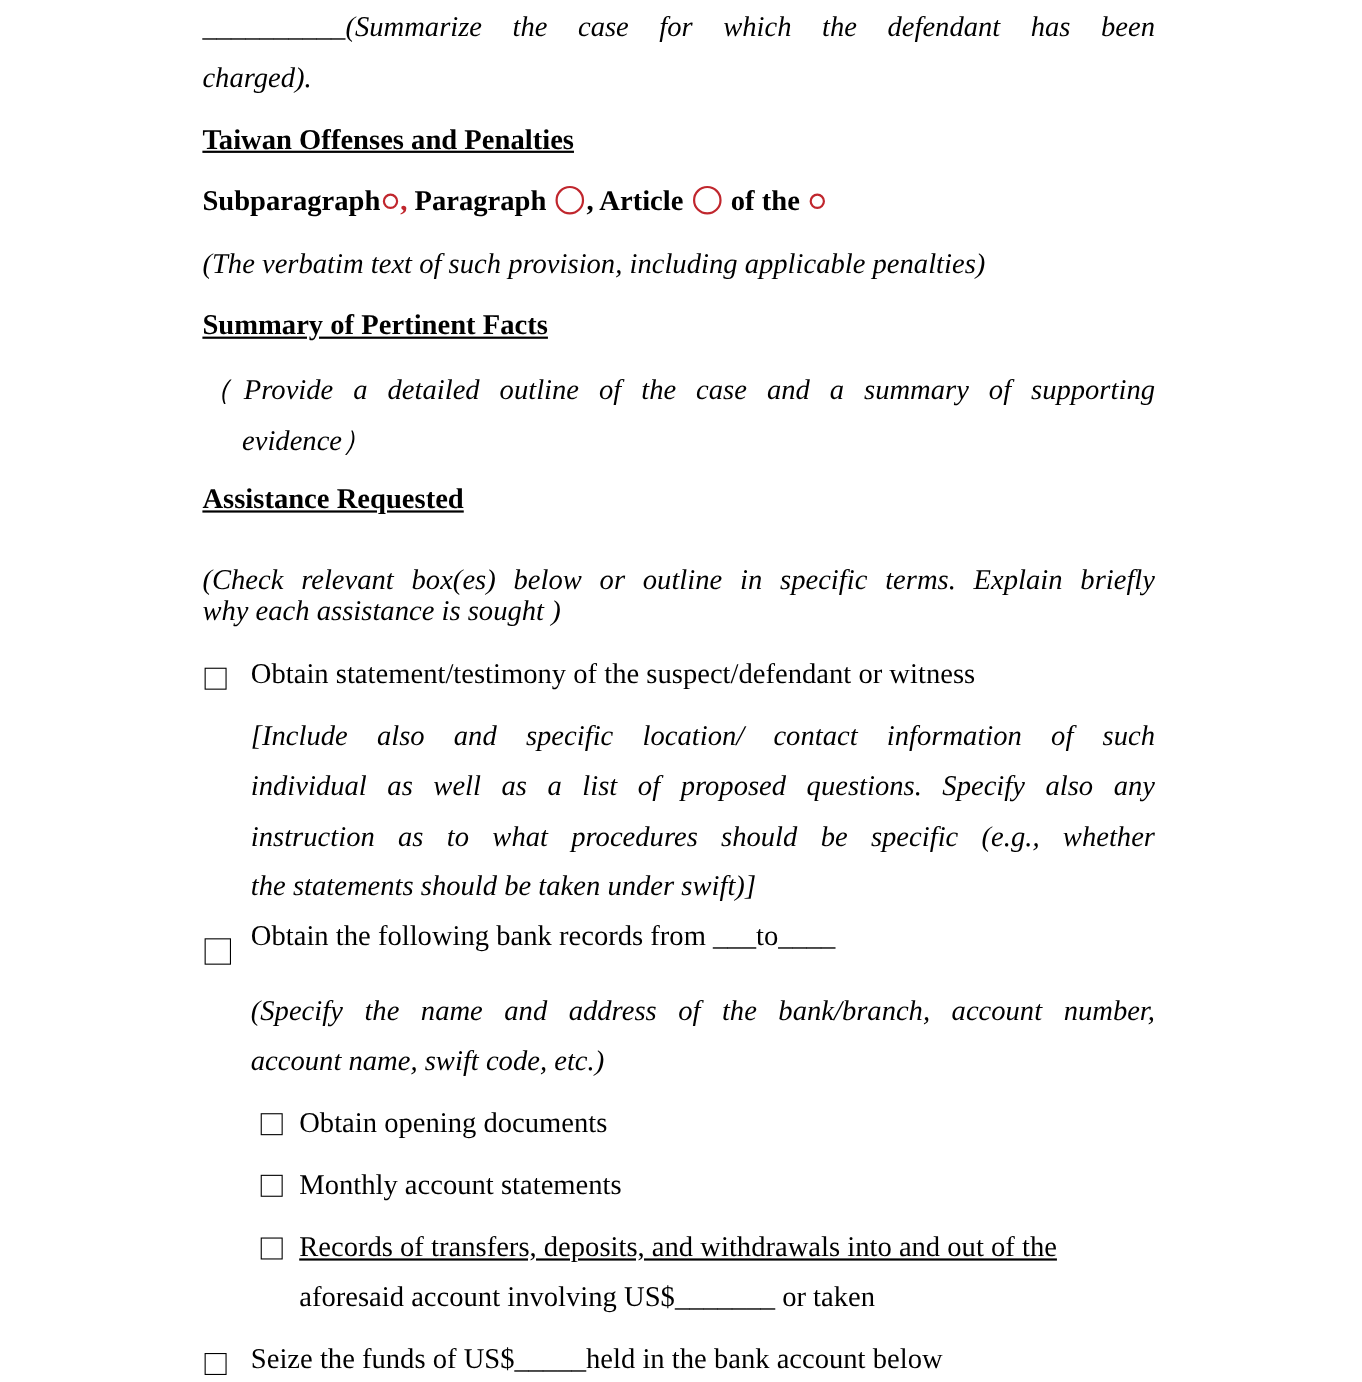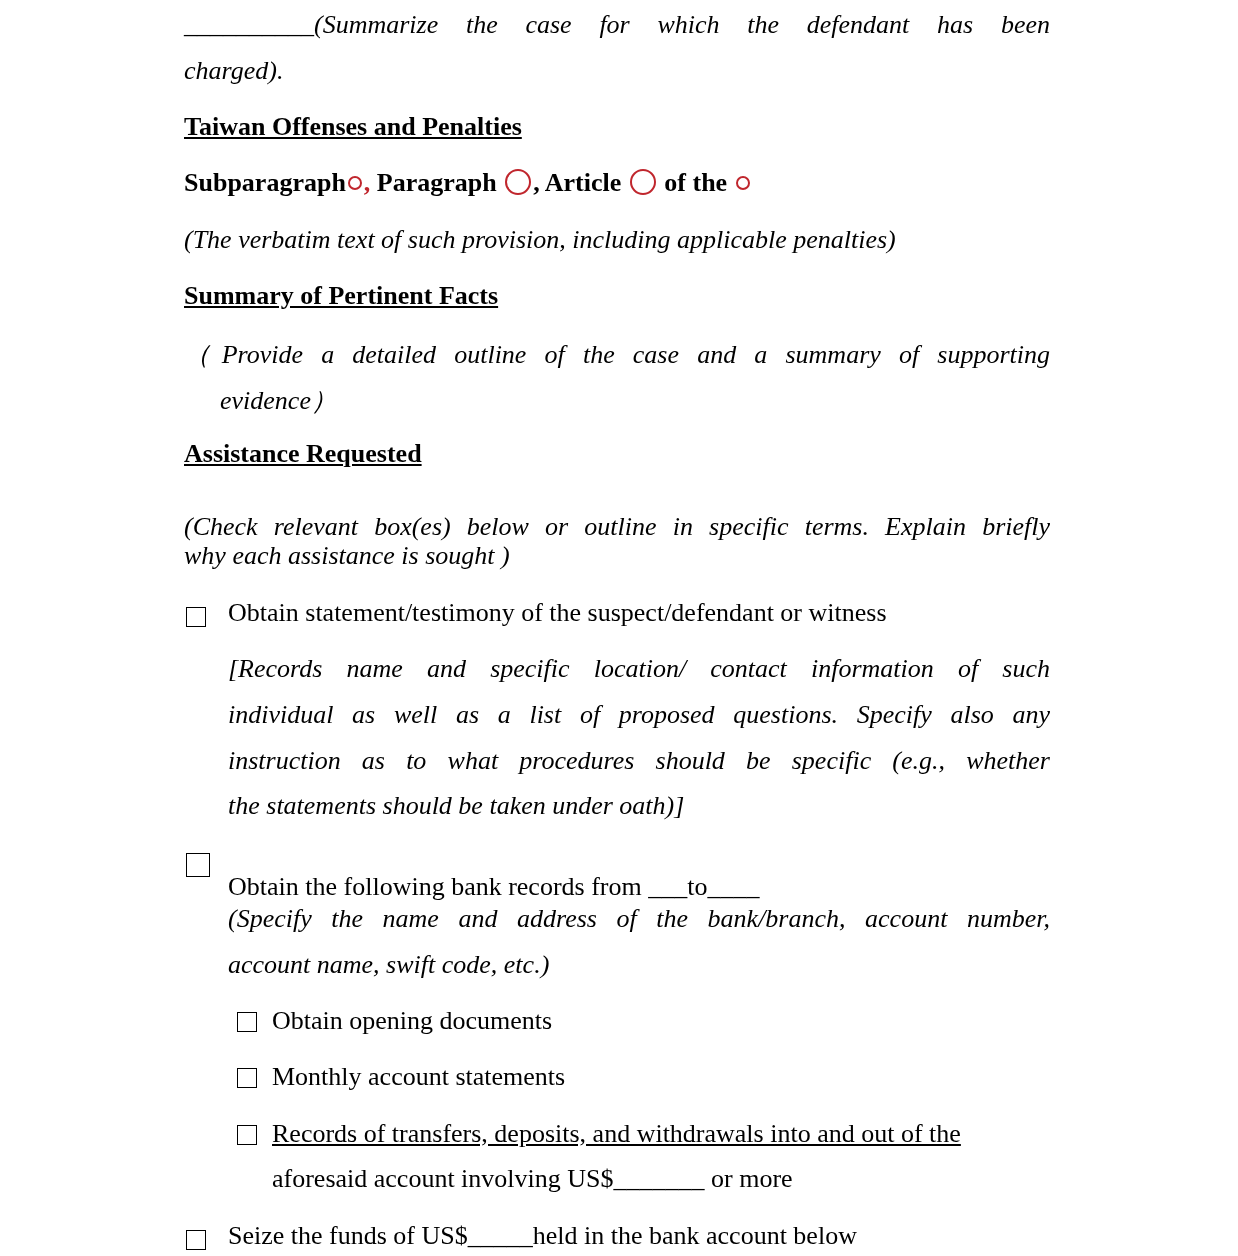--- a/index.html
+++ b/index.html
@@ -39,36 +39,36 @@
   <div class="line head" style="top:281px;">Summary of Pertinent Facts</div>
   <div class="line it just" style="top:337px;">（Provide a detailed outline of the case and a summary of supporting</div>
   <div class="line it" style="top:383px;margin-left:36px;">evidence）</div>
 
   <div class="line head" style="top:439px;">Assistance Requested</div>
   <div class="line it just" style="top:496px;margin-top:16px;">(Check relevant box(es) below or outline in specific terms. Explain briefly</div>
   <div class="line it" style="top:541px;">why each assistance is sought )</div>
 
   <div class="cb" style="left:2px; top:607px;"></div>
   <div class="line indent" style="top:598px;">Obtain statement/testimony of the suspect/defendant or witness</div>
-  <div class="line indent it just" style="top:654px; width:822px;">[Records name and specific location/ contact information of such</div>
+  <div class="line indent it just" style="top:654px; width:822px;">[Include also and specific location/ contact information of such</div>
   <div class="line indent it just" style="top:700px; width:822px;">individual as well as a list of proposed questions. Specify also any</div>
   <div class="line indent it just" style="top:746px; width:822px;">instruction as to what procedures should be specific (e.g., whether</div>
-  <div class="line indent it" style="top:791px;">the statements should be taken under oath)]</div>
+  <div class="line indent it" style="top:791px;">the statements should be taken under swift)]</div>
 
   <div class="cb lg" style="left:2px; top:853px;"></div>
-  <div class="line indent" style="top:872px;text-align:center;">Obtain the following bank records from ___to____</div>
+  <div class="line indent" style="top:836px;text-align:center;">Obtain the following bank records from ___to____</div>
   <div class="line indent it just" style="top:904px; width:822px;">(Specify the name and address of the bank/branch, account number,</div>
   <div class="line indent it" style="top:950px;">account name, swift code, etc.)</div>
 
   <div class="cb" style="left:53px; top:1012px;"></div>
   <div class="line indent2" style="top:1006px;">Obtain opening documents</div>
 
   <div class="cb" style="left:53px; top:1068px;"></div>
   <div class="line indent2" style="top:1062px;">Monthly account statements</div>
 
   <div class="cb" style="left:53px; top:1125px;"></div>
   <div class="line indent2" style="top:1119px;text-decoration:underline;">Records of transfers, deposits, and withdrawals into and out of the</div>
-  <div class="line indent2" style="top:1164px;">aforesaid account involving US$_______ or more</div>
+  <div class="line indent2" style="top:1164px;">aforesaid account involving US$_______ or taken</div>
 
   <div class="cb" style="left:2px; top:1230px;"></div>
   <div class="line indent" style="top:1221px;">Seize the funds of US$_____held in the bank account below</div>
 
 </div>
 
 </body></html>

